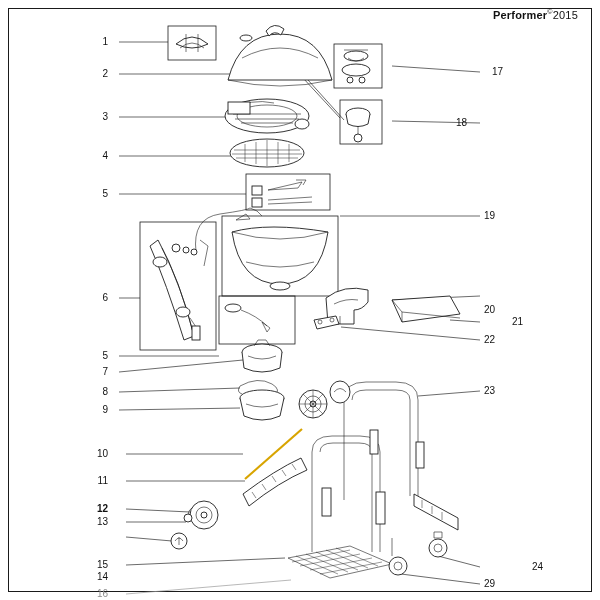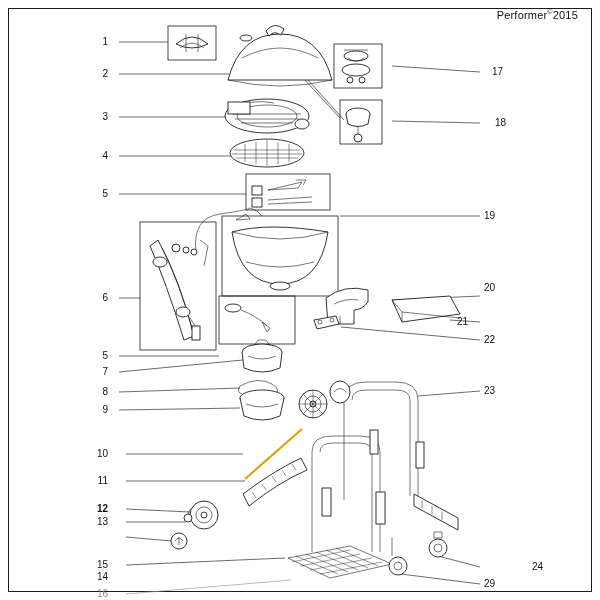--- a/index.html
+++ b/index.html
@@ -28,21 +28,21 @@
   }
   .title {
     position: absolute;
     right: 22px;
     top: 8px;
     font-size: 11px;
     color: #111;
     letter-spacing: 0.2px;
   }
   .title b {
-    font-weight: normal;
+    font-weight: bold;
   }
   .title sup {
     font-size: 7px;
     vertical-align: super;
   }
   .callout {
     position: absolute;
     font-size: 10px;
     color: #111;
     text-align: right;
@@ -389,22 +389,22 @@
   <div class="callout" style="left:86px; top:404px;">9</div>
   <div class="callout" style="left:86px; top:448px;">10</div>
   <div class="callout" style="left:86px; top:475px;">11</div>
   <div class="callout" style="left:86px; top:503px;font-weight:bold;">12</div>
   <div class="callout" style="left:86px; top:516px;">13</div>
   <div class="callout" style="left:86px; top:531px;margin-top:40px;">14</div>
   <div class="callout" style="left:86px; top:559px;">15</div>
   <div class="callout grey" style="left:86px; top:588px;">16</div>
 
   <div class="callout right" style="left:484px; top:66px;margin-left:8px;">17</div>
-  <div class="callout right" style="left:484px; top:117px;text-align:right;">18</div>
+  <div class="callout right" style="left:456px; top:117px;">18</div>
   <div class="callout right" style="left:484px; top:210px;">19</div>
-  <div class="callout right" style="left:484px; top:282px;">20</div>
-  <div class="callout right" style="left:457px; top:316px;">21</div>
+  <div class="callout right" style="left:484px; top:304px;">20</div>
+  <div class="callout right" style="left:512px; top:316px;">21</div>
   <div class="callout right" style="left:484px; top:334px;">22</div>
   <div class="callout right" style="left:484px; top:385px;">23</div>
   <div class="callout right" style="left:484px; top:561px;margin-left:48px;">24</div>
   <div class="callout right" style="left:484px; top:578px;">29</div>
 
 </div>
 
 </body></html>

